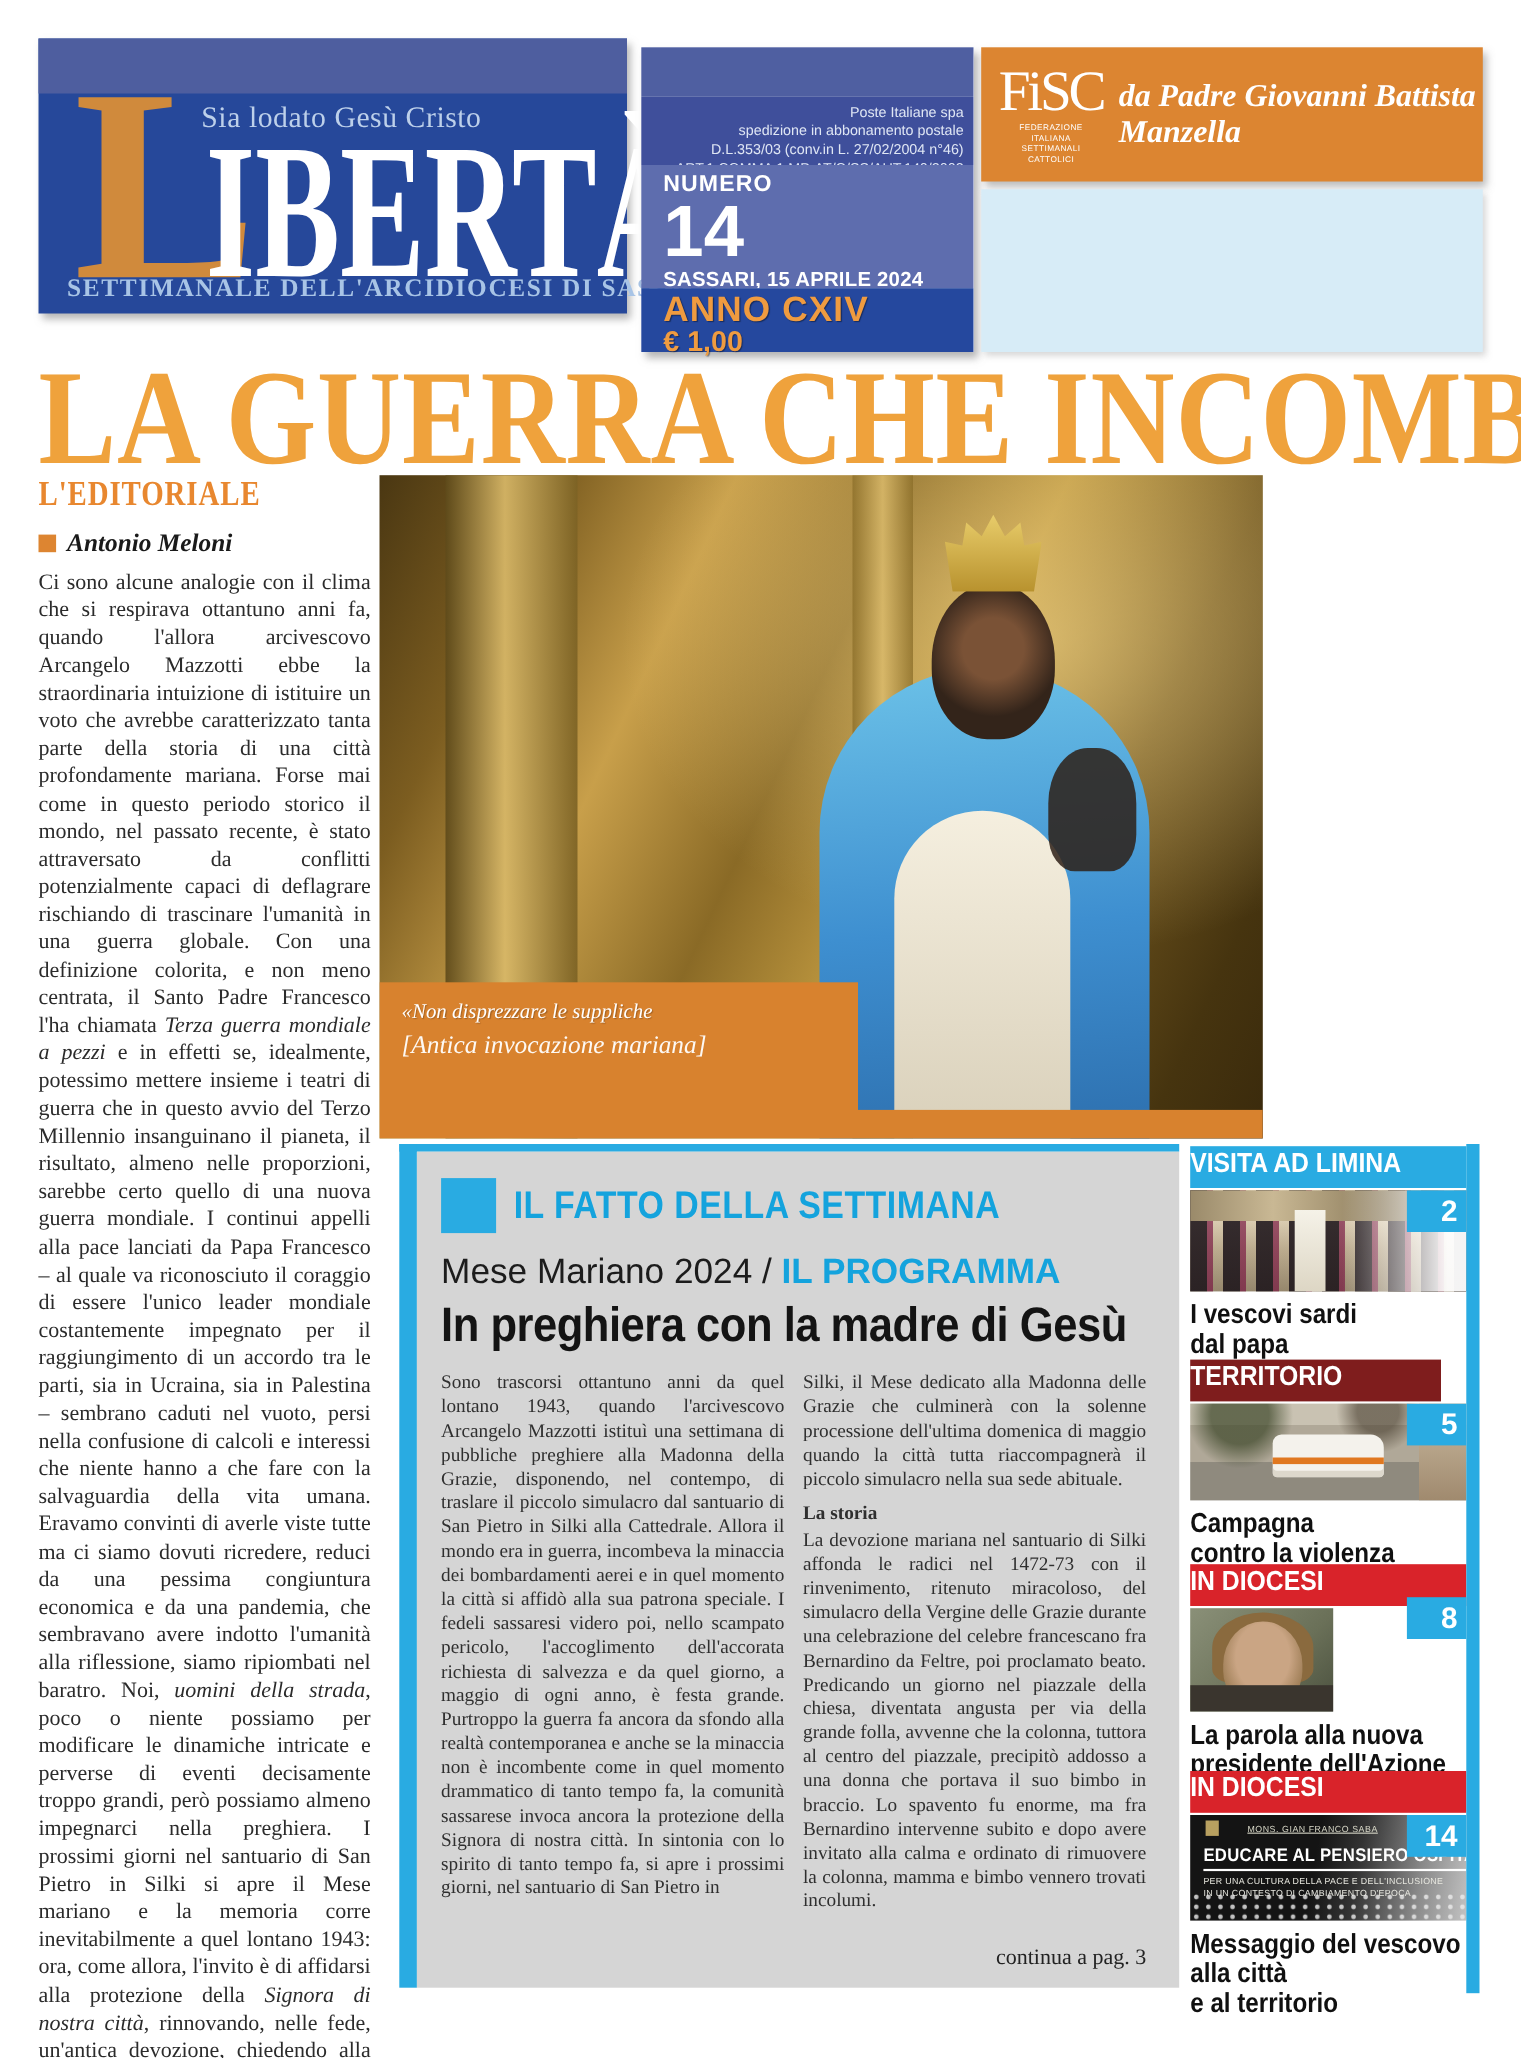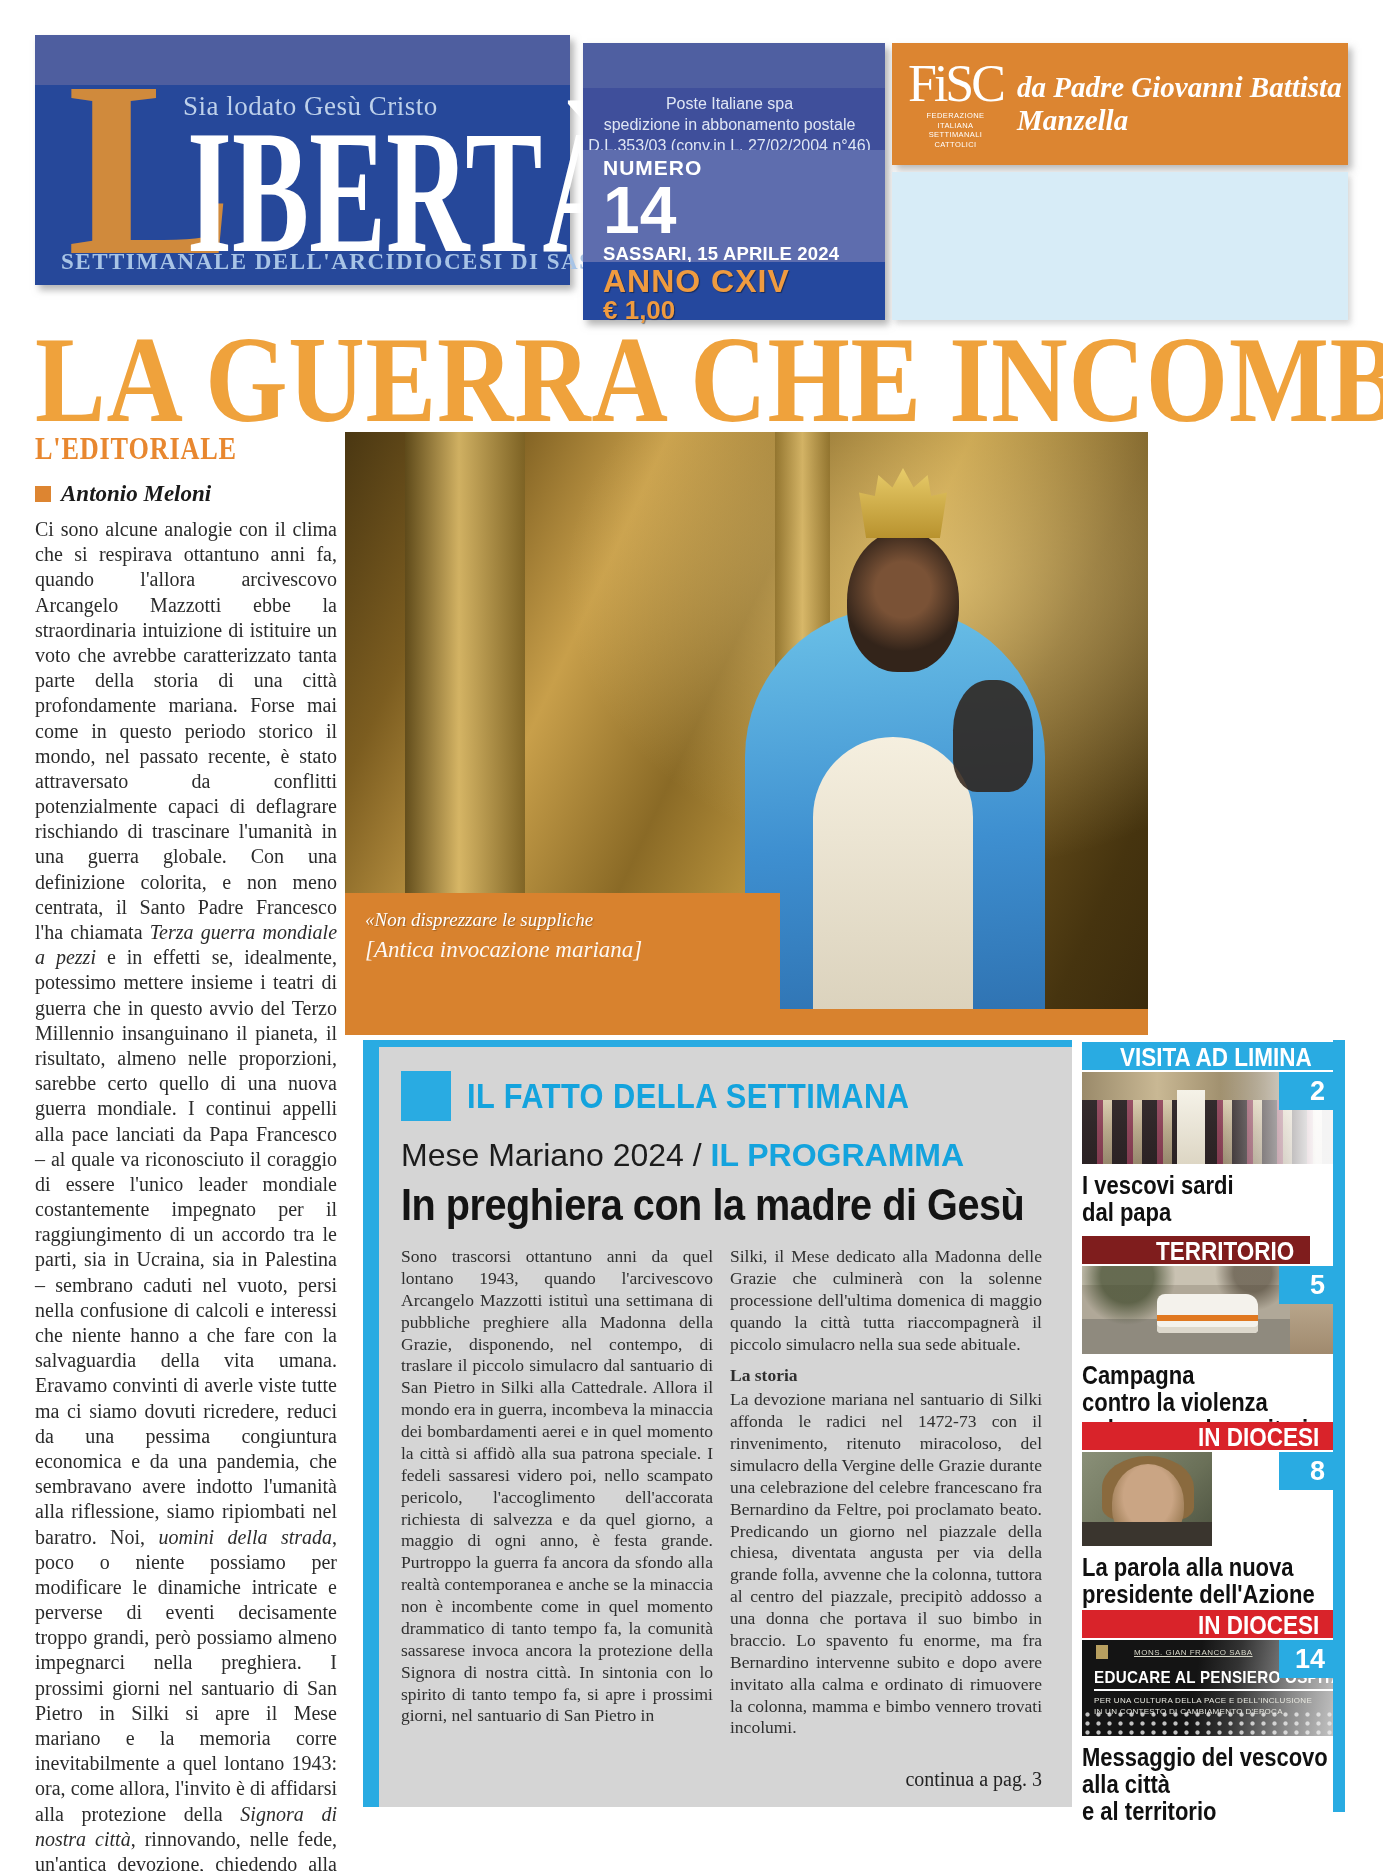--- a/index.html
+++ b/index.html
@@ -11,21 +11,21 @@
   
   .masthead { left:35px; top:35px; width:535px; height:250px; background:#26489a; box-shadow:4px 5px 7px rgba(120,120,120,.55); }
   .masthead-topstrip { left:0; top:0; width:100%; height:50px; background:#4e5e9f; }
   .motto { left:148px; top:56px; font-size:27px; color:#bdd0ea; letter-spacing:.5px; }
   .title-L { left:32px; bottom:26px; font-weight:bold; font-size:250px; line-height:.72; color:#d08a3c; }
   .title-rest { left:152px; bottom:30px; font-weight:bold; font-size:175px; line-height:.72; color:#ffffff; transform:scaleX(.66); transform-origin:left bottom; white-space:nowrap; }
   .masthead-sub { left:26px; bottom:10px; font-weight:bold; font-size:23px; color:#a8c4e6; letter-spacing:1.5px; white-space:nowrap; }
 
   .issue-panel { left:583px; top:43px; width:302px; height:277px; box-shadow:4px 5px 7px rgba(120,120,120,.55); }
   .issue-strip1 { left:0; top:0; width:100%; height:45px; background:#4f5fa1; }
-  .issue-postal { left:0; top:45px; width:100%; height:62px; background:#3f4f9b; text-align:center; padding:5px 9px 0 0; font-family:"Liberation Sans",sans-serif; font-size:16px; line-height:1.32; color:#dfe6f4; }
+  .issue-postal { left:0; top:45px; width:100%; height:62px; background:#3f4f9b; text-align:right; padding:5px 9px 0 0; font-family:"Liberation Sans",sans-serif; font-size:13px; line-height:1.32; color:#dfe6f4; }
   .issue-numero { left:0; top:107px; width:100%; height:112px; background:#5e6dae; color:#fff; padding:6px 0 0 20px; font-family:"Liberation Sans",sans-serif; }
   .numero-label { font-weight:bold; font-size:21px; letter-spacing:1px; }
   .numero-value { font-size:66px; line-height:.92; font-weight:bold; }
   .issue-date { font-weight:bold; font-size:18.5px; margin-top:2px; letter-spacing:.2px; }
   .issue-anno { left:0; top:219px; width:100%; height:58px; background:#25489e; padding:3px 0 0 20px; font-family:"Liberation Sans",sans-serif; color:#ef9b40; }
   .anno-value { font-weight:bold; font-size:32px; letter-spacing:1px; line-height:1.0; text-shadow:1px 1px 1px rgba(0,0,0,.4); }
   .price-value { font-weight:bold; font-size:26px; line-height:1.0; text-shadow:1px 1px 1px rgba(0,0,0,.4); }
 
   .fisc-box { left:892px; top:43px; width:456px; height:122px; background:#dc8531; box-shadow:4px 5px 7px rgba(120,120,120,.5); display:flex; align-items:center; padding-left:16px; gap:14px; color:#fff; }
   .fisc-logo { width:104px; text-align:center; }
@@ -76,21 +76,21 @@
   .fact-title { margin-top:6px; font-family:"Liberation Sans",sans-serif; font-weight:bold; font-size:44px; letter-spacing:-.5px; color:#141414; transform:scaleX(.9); transform-origin:left top; white-space:nowrap; }
   .fact-cols { display:flex; gap:17px; margin-top:16px; }
   .fact-col { flex:1; font-size:17.5px; line-height:1.25; text-align:justify; color:#2f2f2f; }
   .fact-subhead { font-weight:bold; margin:10px 0 2px 0; }
   .fact-continued { position:absolute; right:30px; bottom:16px; font-size:20px; color:#222; }
 
   
   .sidebar { left:1082px; top:1040px; width:251px; height:790px; }
   .sb-rightbar { left:1333px; top:1040px; width:12px; height:772px; background:#29abe2; }
   .sb-item { position:absolute; left:0; width:251px; }
-  .sb-head { height:28px; color:#fff; font-family:"Liberation Sans",sans-serif; font-weight:bold; font-size:25px; line-height:30px; padding-left:0;text-align:right; }
+  .sb-head { height:38px; color:#fff; font-family:"Liberation Sans",sans-serif; font-weight:bold; font-size:25px; line-height:30px; padding-left:0; }
   .sb-head span { display:inline-block; transform:scaleX(.9); transform-origin:left center; white-space:nowrap; }
   .sb-head.cyan { background:#29abe2; }
   .sb-head.green { background:#7f1d1d; width:228px; }
   .sb-head.red { background:#d9232a; }
   .sb-photo { position:relative; margin-top:2px; width:251px; overflow:hidden; }
   .pg-badge { position:absolute; top:0; right:0; width:54px; height:38px; background:#29abe2; color:#fff; font-family:"Liberation Sans",sans-serif; font-weight:bold; font-size:27px; display:flex; align-items:center; justify-content:flex-end; padding-right:8px; }
   .sb-caption { margin-top:8px; font-family:"Liberation Sans",sans-serif; font-weight:bold; font-size:25px; line-height:1.07; color:#101010; transform:scaleX(.88); transform-origin:left top; white-space:nowrap; }
 
   .photo-bishops { height:92px;
     background:

